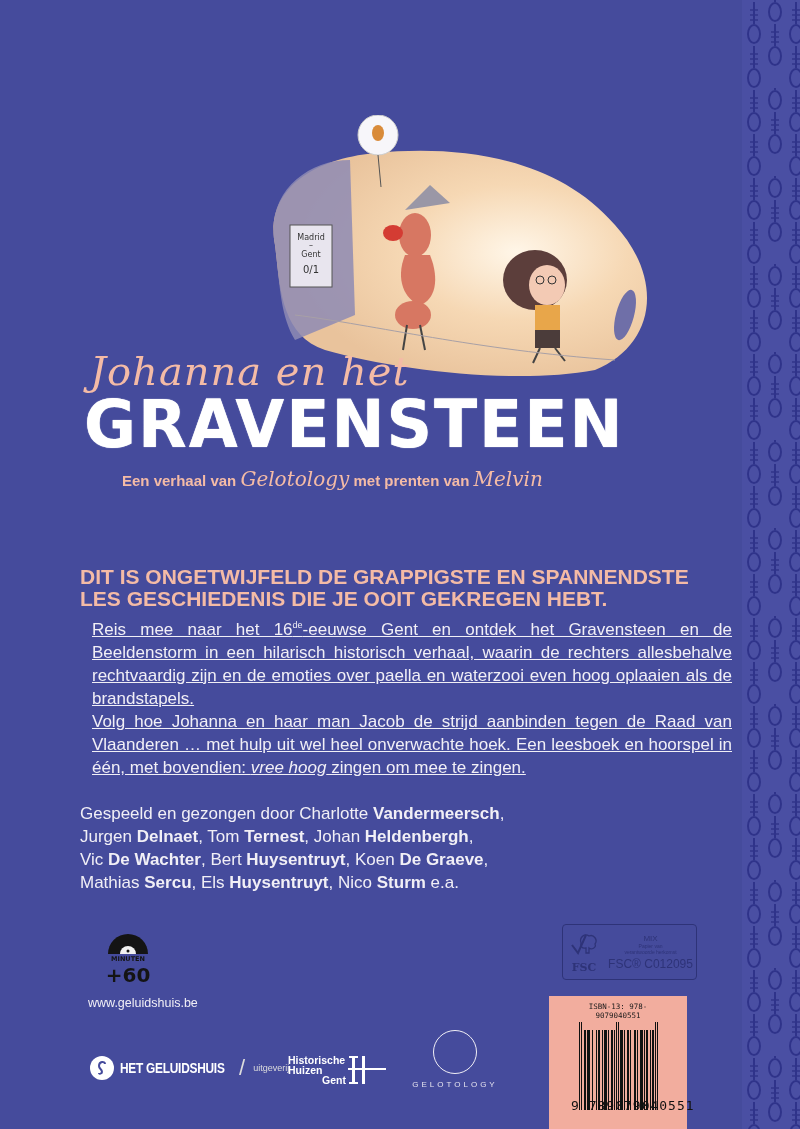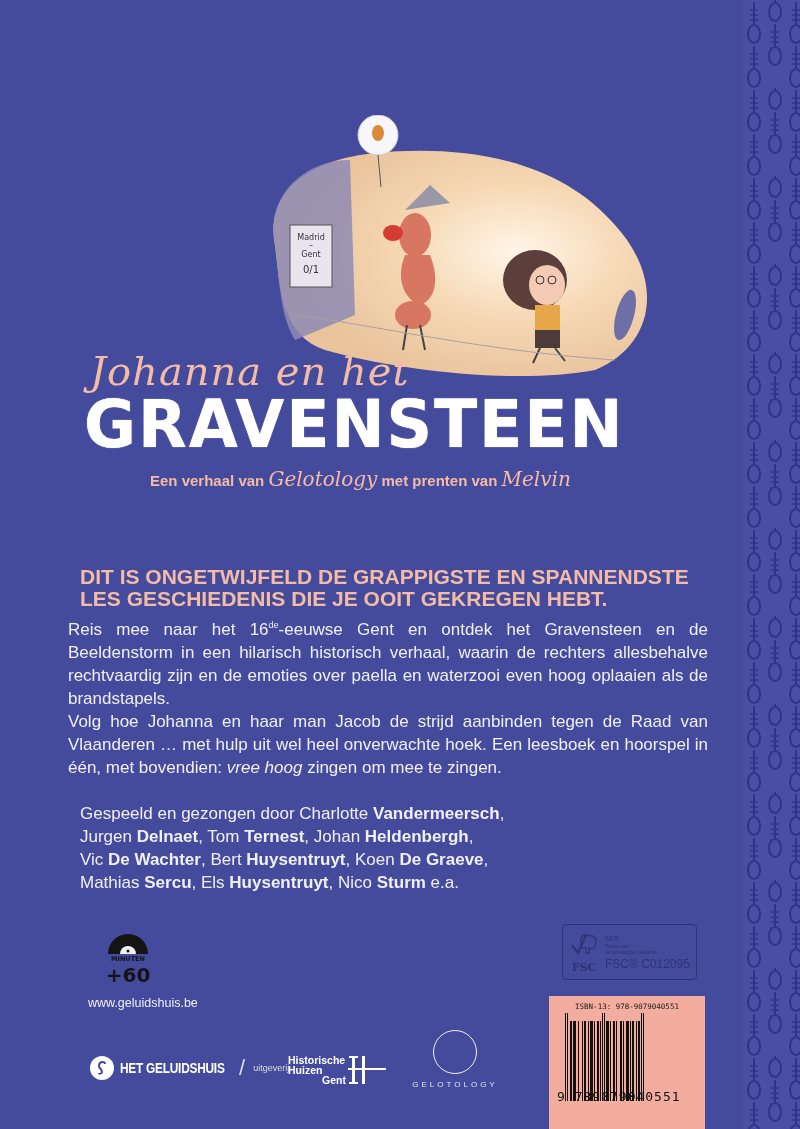--- a/index.html
+++ b/index.html
@@ -24,31 +24,31 @@
     font-size: 40px; color: #f4bba6; letter-spacing: 1px;
   }
   .title-main {
     position: absolute; left: 84px; top: 390px;
     font-family: "DejaVu Sans", sans-serif; font-weight: 900;
     font-size: 66px; line-height: 70px; color: #ffffff; letter-spacing: 2px;
     transform: scaleX(0.96); transform-origin: left;
     text-shadow: 0 0 1px #fff;
   }
   .byline {
-    position: absolute; left: 150px; top: 467px; font-size: 15px; font-weight: bold; color: #f4bba6;
+    position: absolute; left: 122px; top: 467px; font-size: 15px; font-weight: bold; color: #f4bba6;
     white-space: nowrap;
   }
   .byline .script { font-family: "DejaVu Serif", serif; font-style: italic; font-size: 20px; font-weight: normal; }
   .headline {
     position: absolute; left: 80px; top: 566px; width: 620px;
     font-weight: bold; font-size: 21px; line-height: 22px; color: #f4bba6;
   }
   .para {
-    position: absolute; left: 68px; top: 614px; width: 640px;
-    font-size: 17px; line-height: 23px; color: #f1eff6; text-align: justify;
+    position: absolute; left: 92px; top: 614px; width: 640px;
+    font-size: 17px; line-height: 23px; color: #f1eff6; text-align: justify; text-decoration: underline;
   }
   .para sup { font-size: 9px; vertical-align: 7px; }
   .para em { font-style: italic; }
   .cast {
     position: absolute; left: 80px; top: 802px; width: 640px;
     font-size: 17px; line-height: 23px; color: #f1eff6;
   }
   .cast b { font-weight: bold; }
   .minuten { position: absolute; left: 105px; top: 930px; width: 46px; height: 55px; }
   .website { position: absolute; left: 88px; top: 996px; font-size: 12.5px; color: #f1eff6; }
@@ -62,28 +62,28 @@
   .hhg-text div:nth-child(3) { padding-left: 34px; }
   .logo-gelotology { position: absolute; left: 410px; top: 1030px; width: 90px; text-align: center; }
   .gel-circle { width: 44px; height: 44px; border: 1.5px solid #f1eff6; border-radius: 50%; margin: 0 auto; }
   .gel-name { font-size: 8px; letter-spacing: 3px; color: #e5e3ef; margin-top: 6px; }
   .fsc {
     position: absolute; left: 562px; top: 924px; width: 135px; height: 56px;
     border: 1px solid #2e3378; border-radius: 4px; color: #2e3378; display:flex; align-items:center;
   }
   .fsc-logo { width: 42px; text-align: center; }
   .fsc-logo .letters { font-family: "DejaVu Serif", serif; font-weight: bold; font-size: 11px; }
-  .fsc-right { flex: 1; }
+  .fsc-right { flex: 1; text-align: center; }
   .fsc-mix { font-size: 8px; }
   .fsc-desc { font-size: 5px; line-height: 6px; }
   .fsc-code { font-size: 12px; margin-top: 2px; }
   .barcode-box {
-    position: absolute; left: 549px; top: 996px; width: 156px; height: 133px;
+    position: absolute; left: 549px; top: 996px; width: 138px; height: 133px;
     background: #f2ad9e;
-    padding: 6px 8px;
+    padding: 6px 22px;
   }
   .isbn-label { font-family: "DejaVu Sans Mono", monospace; font-size: 7.5px; color: #1a1a1a; text-align: center; }
   .bars { display: flex; align-items: flex-end; height: 88px; margin-top: 2px; margin-left: 8px;}
   .bars span { display: inline-block; background: #111; height: 80px; }
   .bars span.long { height: 88px; }
   .bars span.gap { background: transparent; }
   .ean-num { font-family: "DejaVu Sans Mono", monospace; font-size: 13px; color: #111; margin-top: -12px; letter-spacing: 1px; }
 </style>
 </head>
 <body>

